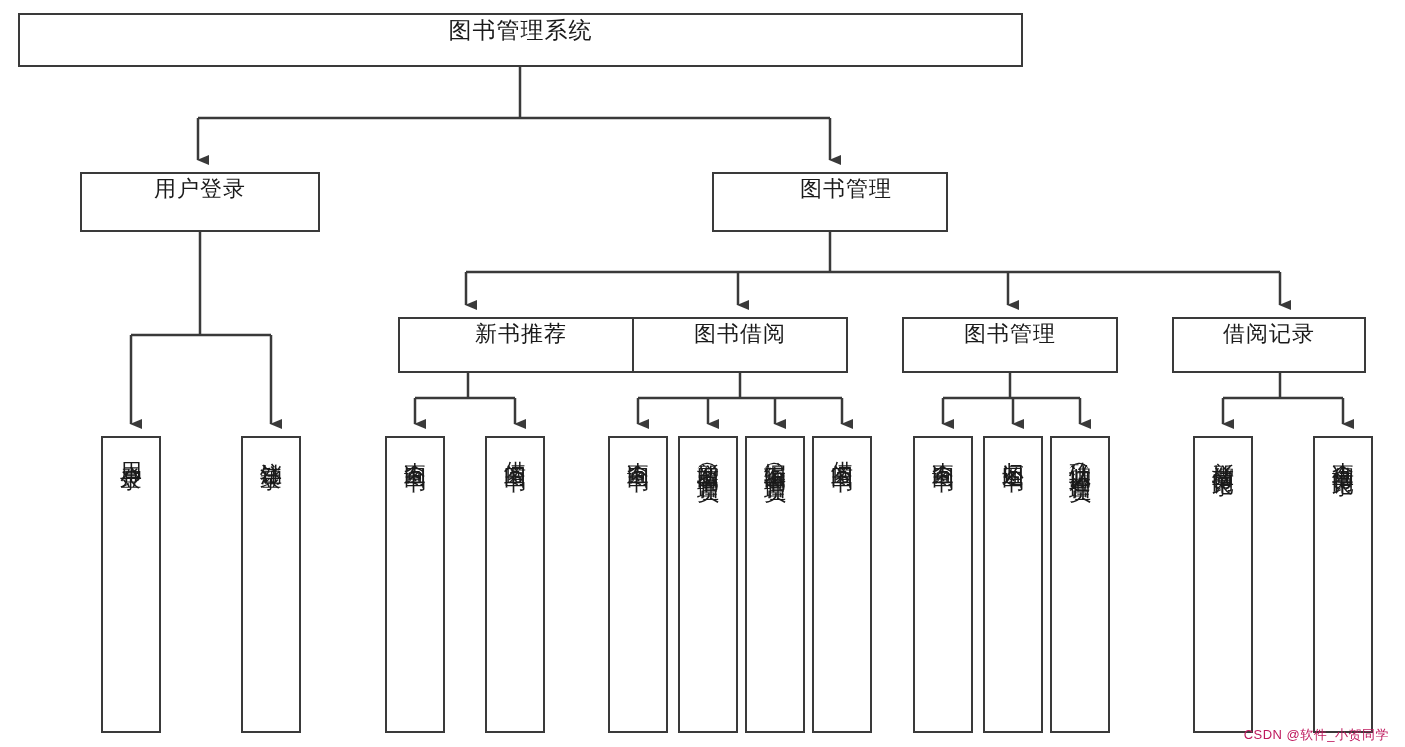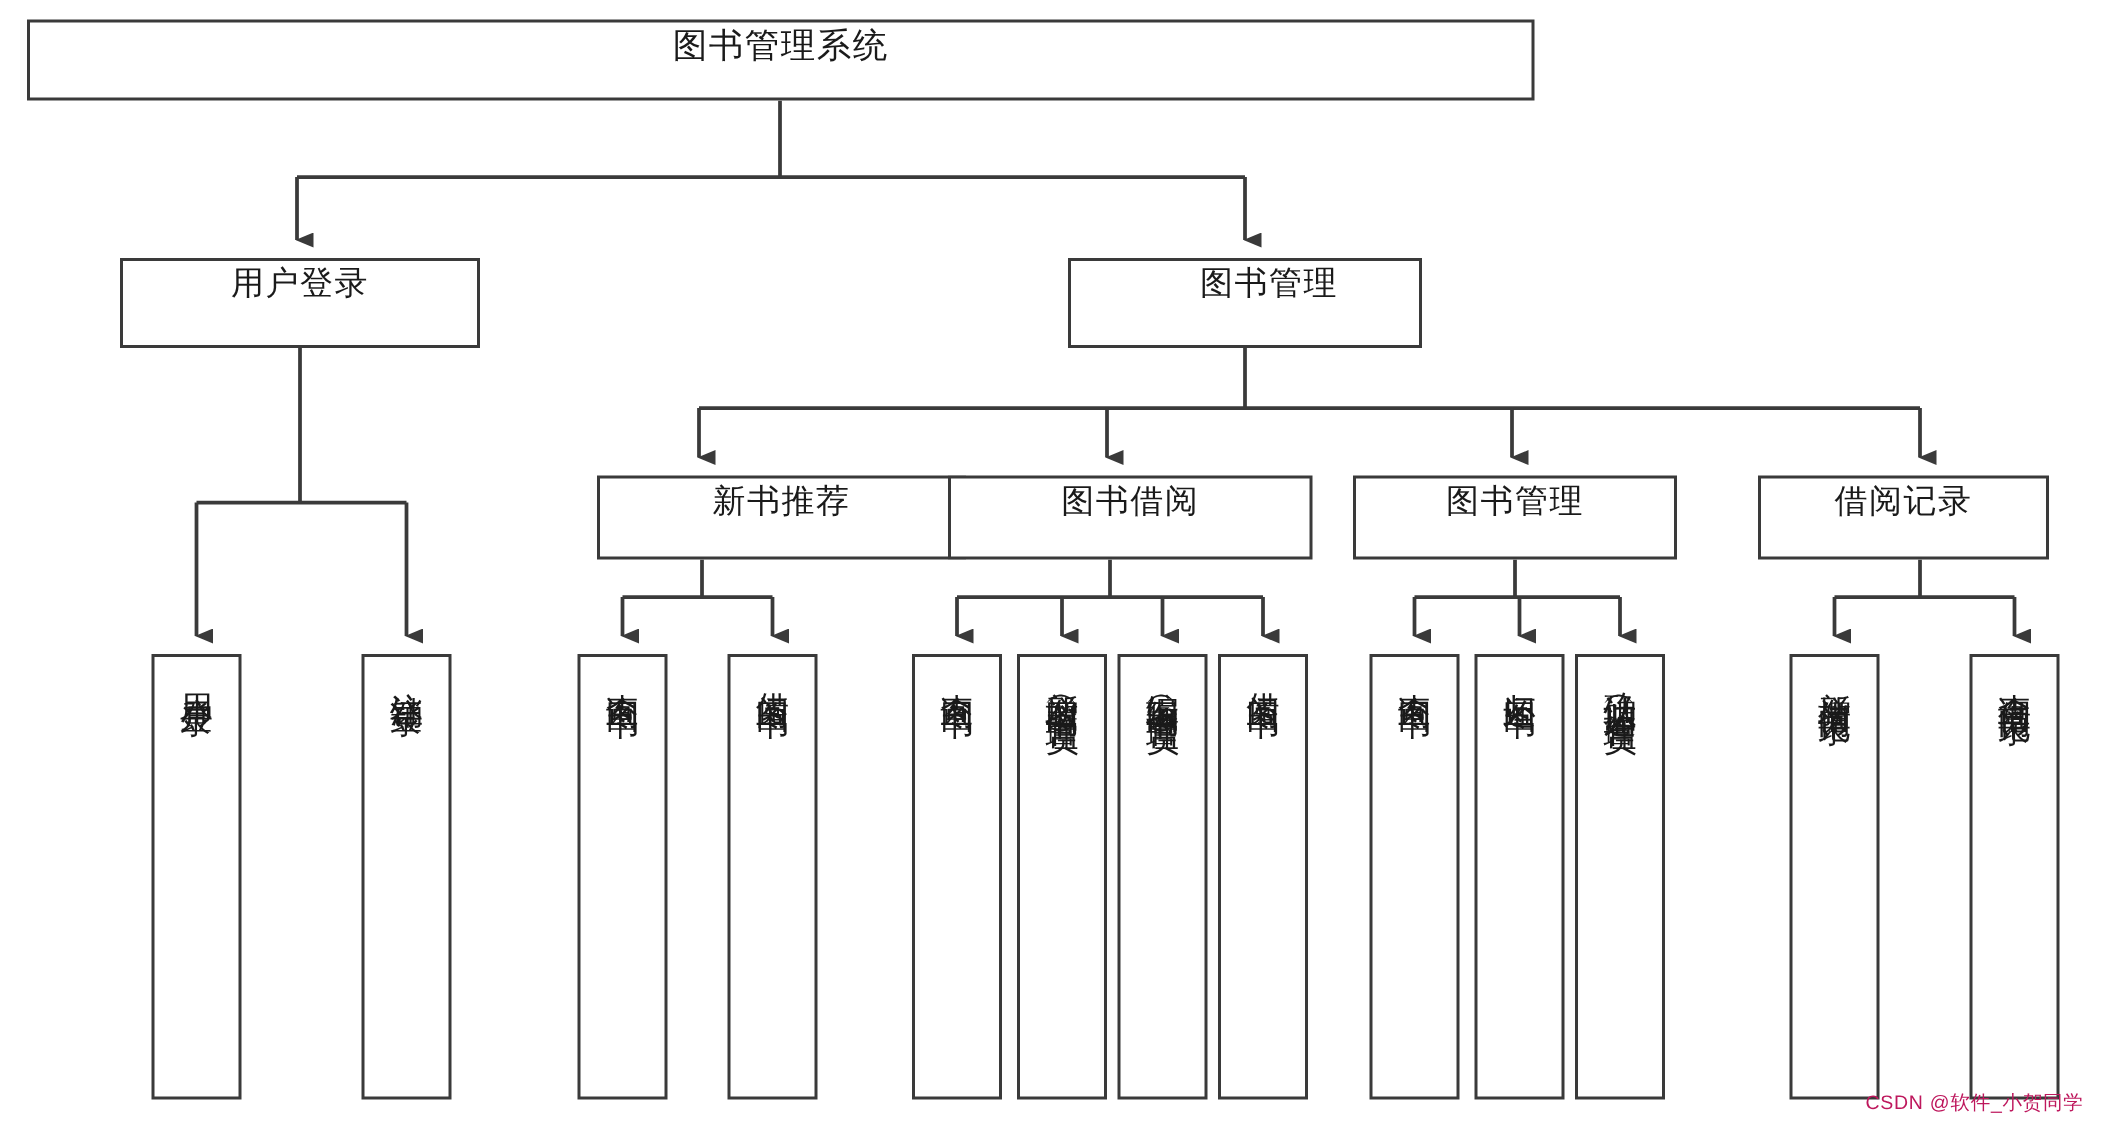--- a/index.html
+++ b/index.html
@@ -133,21 +133,21 @@
   <div class="node lvl2" style="left:80px; top:172px; width:240px; height:60px;">
     <span class="htext">用户登录</span>
   </div>
   <div class="node lvl2" style="left:712px; top:172px; width:236px; height:60px;padding-left:32px;">
     <span class="htext">图书管理</span>
   </div>
 
   <div class="node lvl3" style="left:350px; top:317px; width:246px; height:56px;margin-left:48px;">
     <span class="htext">新书推荐</span>
   </div>
-  <div class="node lvl3" style="left:632px; top:317px; width:243px; height:56px;font-family:Liberation Mono, monospace;">
+  <div class="node lvl3" style="left:632px; top:317px; width:216px; height:56px;font-family:Liberation Mono, monospace;">
     <span class="htext">图书借阅</span>
   </div>
   <div class="node lvl3" style="left:902px; top:317px; width:216px; height:56px;">
     <span class="htext">图书管理</span>
   </div>
   <div class="node lvl3" style="left:1172px; top:317px; width:194px; height:56px;">
     <span class="htext">借阅记录</span>
   </div>
 
   <div class="node leaf" style="left:101px; top:436px; width:60px; height:297px;">

